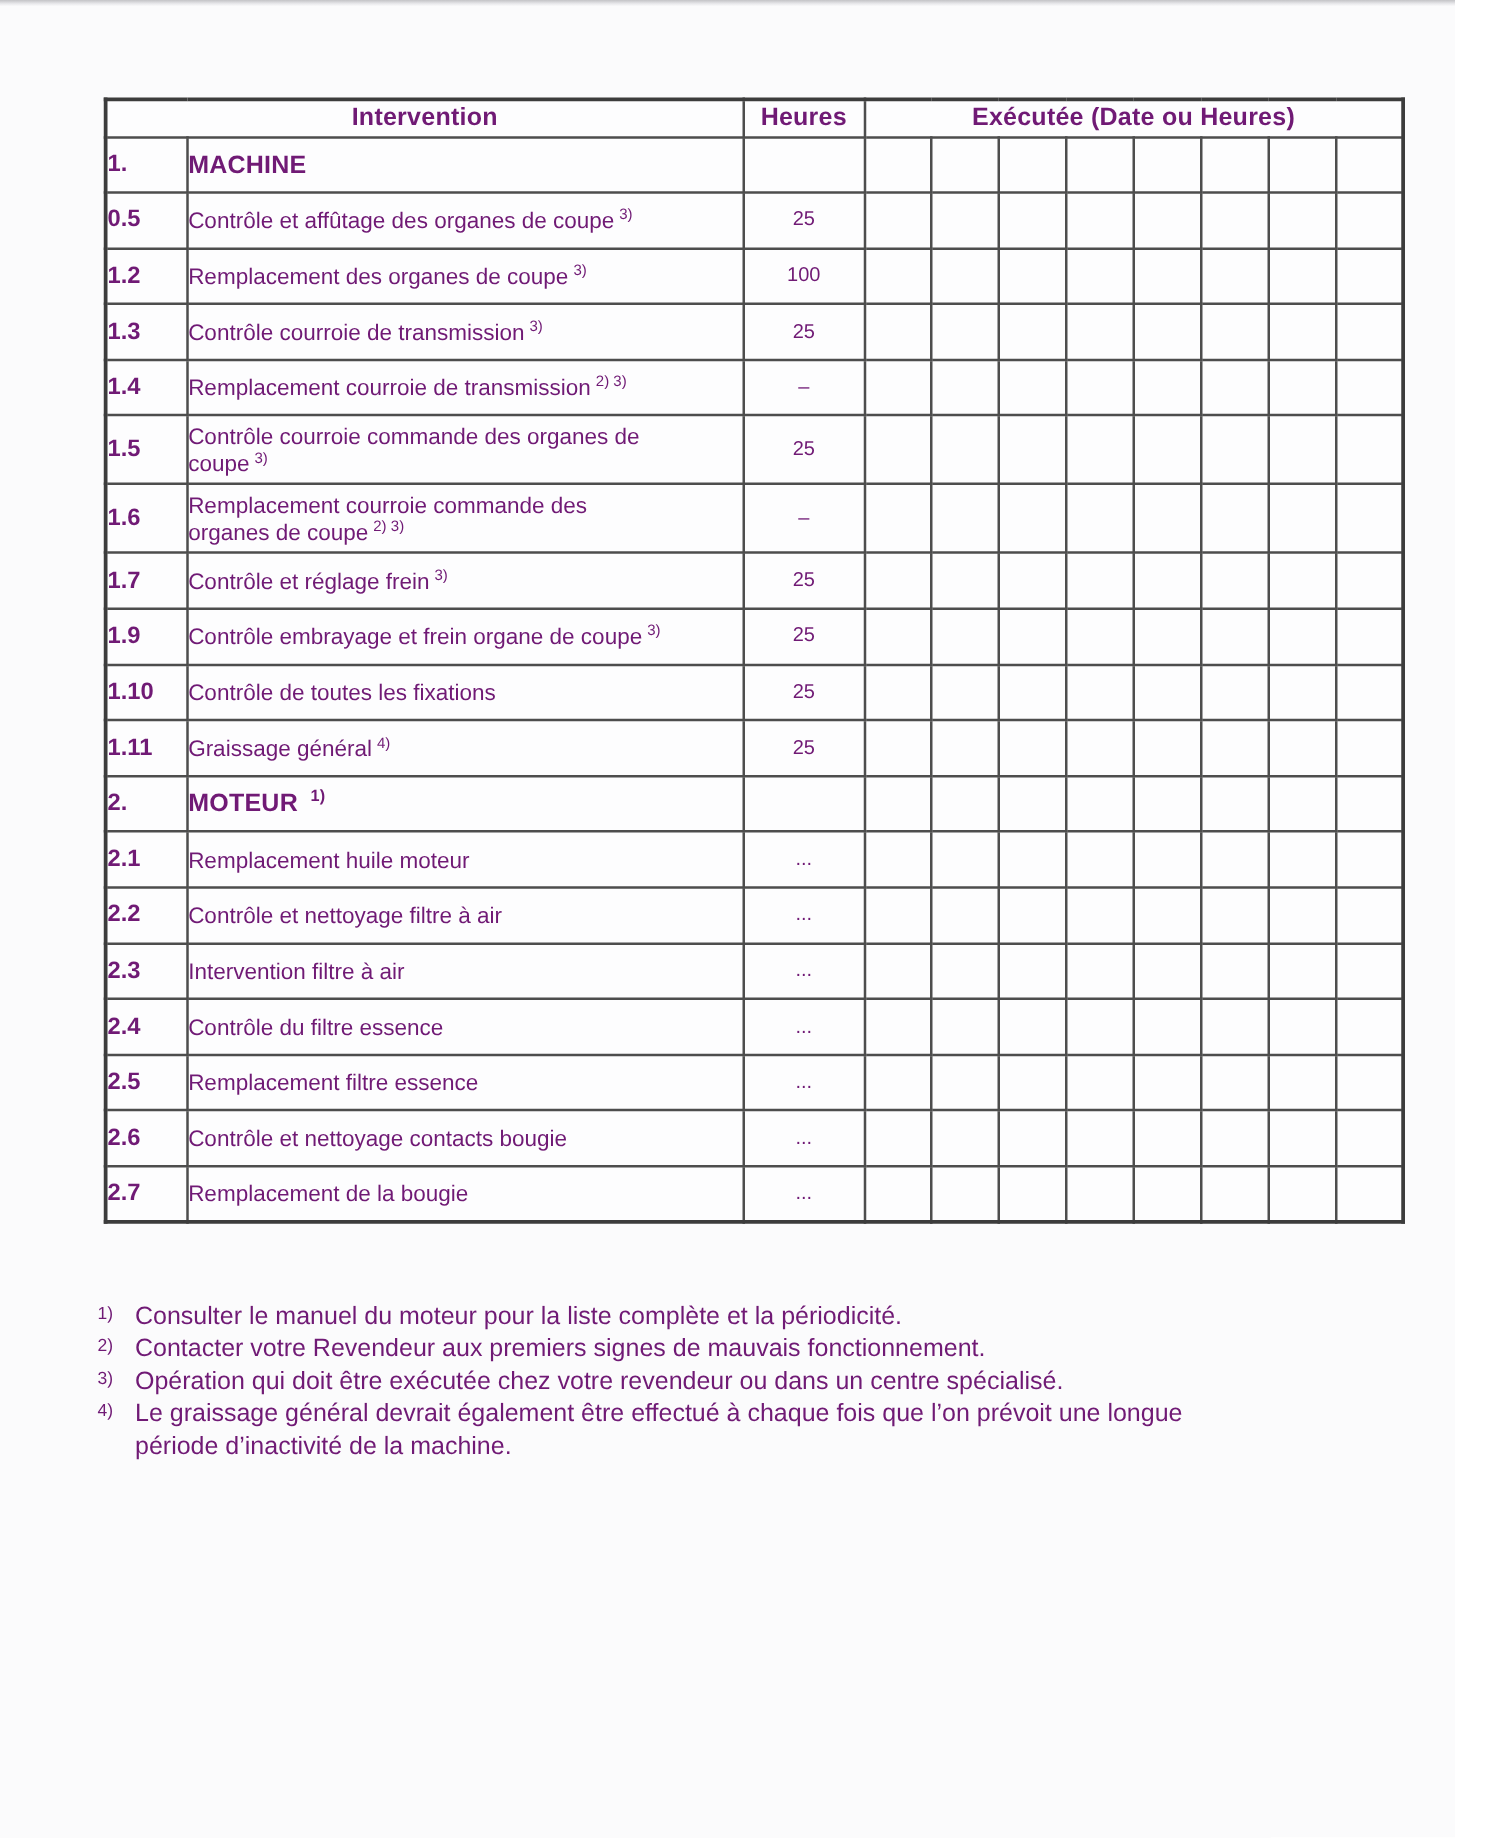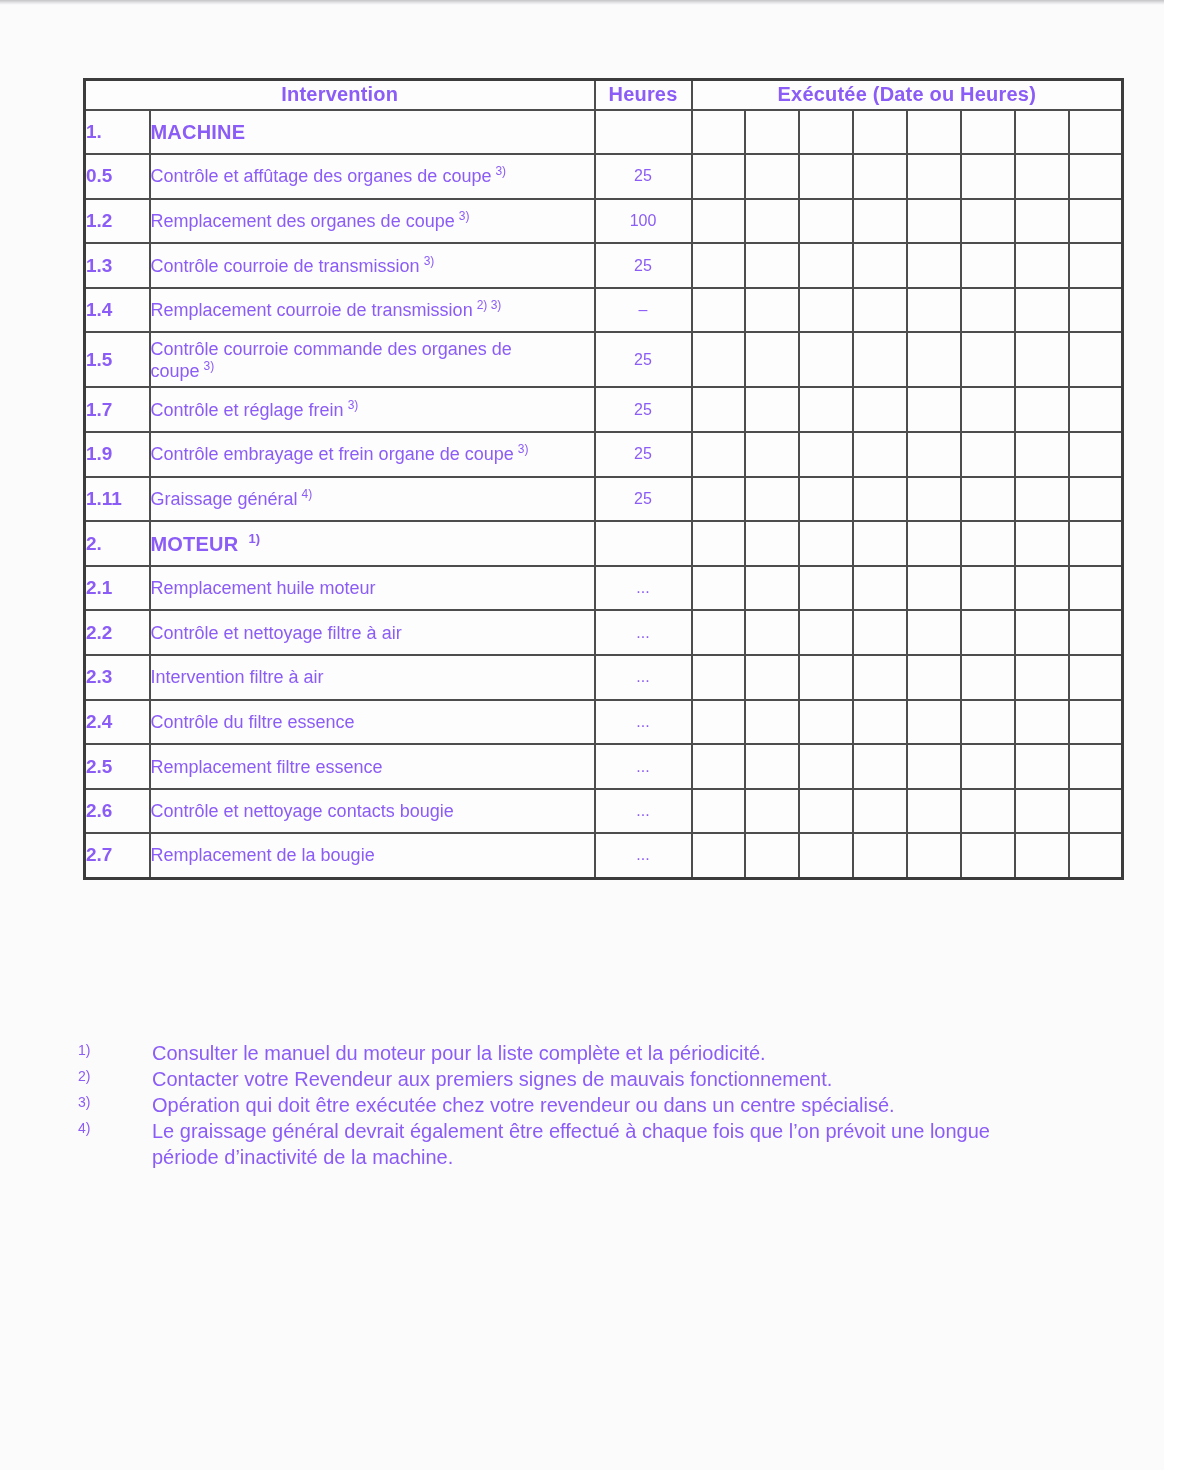--- a/index.html
+++ b/index.html
@@ -2,21 +2,21 @@
 <html><head>
 <meta charset="utf-8">
 <style>
   html, body { margin: 0; padding: 0; background: #ffffff; }
   .page {
     position: relative;
     width: 1164px;
     height: 1470px;
     background: #fbfbfc;
     font-family: "Liberation Sans", "DejaVu Sans", sans-serif;
-    color: #8b5cf6;
+    color: #701a75;
     overflow: hidden;
   }
   .top-strip {
     position: absolute; top: 0; left: 0; right: 0; height: 5px;
     background: linear-gradient(180deg, #c3c3c6 0%, #e9e9ec 60%, #fbfbfc 100%);
   }
   table.maint {
     position: absolute;
     left: 83px;
     top: 78px;
@@ -88,21 +88,20 @@
     flex: 0 0 30px;
     width: 30px;
     font-size: 14px;
     line-height: 22px;
     position: relative;
     top: -1px;
   }
   .fn-text {
     flex: 1;
     max-width: 968px;
-    margin-left: 44px;
   }
 </style>
 </head>
 <body>
 
 <div class="page">
   <div class="top-strip"></div>
 
   <table class="maint">
     <colgroup>
@@ -197,36 +196,62 @@
           <td class="hrs">25</td>
           <td class="exec"></td>
           <td class="exec"></td>
           <td class="exec"></td>
           <td class="exec"></td>
           <td class="exec"></td>
           <td class="exec"></td>
           <td class="exec"></td>
           <td class="exec"></td>
         </tr>
+        <tr class="tall">
+          <td class="num">1.6</td>
+          <td class="desc">Remplacement courroie commande des<br>organes de coupe<sup>2) 3)</sup></td>
+          <td class="hrs">–</td>
+          <td class="exec"></td>
+          <td class="exec"></td>
+          <td class="exec"></td>
+          <td class="exec"></td>
+          <td class="exec"></td>
+          <td class="exec"></td>
+          <td class="exec"></td>
+          <td class="exec"></td>
+        </tr>
         <tr>
           <td class="num">1.7</td>
           <td class="desc">Contrôle et réglage frein<sup>3)</sup></td>
           <td class="hrs">25</td>
           <td class="exec"></td>
           <td class="exec"></td>
           <td class="exec"></td>
           <td class="exec"></td>
           <td class="exec"></td>
           <td class="exec"></td>
           <td class="exec"></td>
           <td class="exec"></td>
         </tr>
         <tr>
           <td class="num">1.9</td>
           <td class="desc">Contrôle embrayage et frein organe de coupe<sup>3)</sup></td>
+          <td class="hrs">25</td>
+          <td class="exec"></td>
+          <td class="exec"></td>
+          <td class="exec"></td>
+          <td class="exec"></td>
+          <td class="exec"></td>
+          <td class="exec"></td>
+          <td class="exec"></td>
+          <td class="exec"></td>
+        </tr>
+        <tr>
+          <td class="num">1.10</td>
+          <td class="desc">Contrôle de toutes les fixations</td>
           <td class="hrs">25</td>
           <td class="exec"></td>
           <td class="exec"></td>
           <td class="exec"></td>
           <td class="exec"></td>
           <td class="exec"></td>
           <td class="exec"></td>
           <td class="exec"></td>
           <td class="exec"></td>
         </tr>

